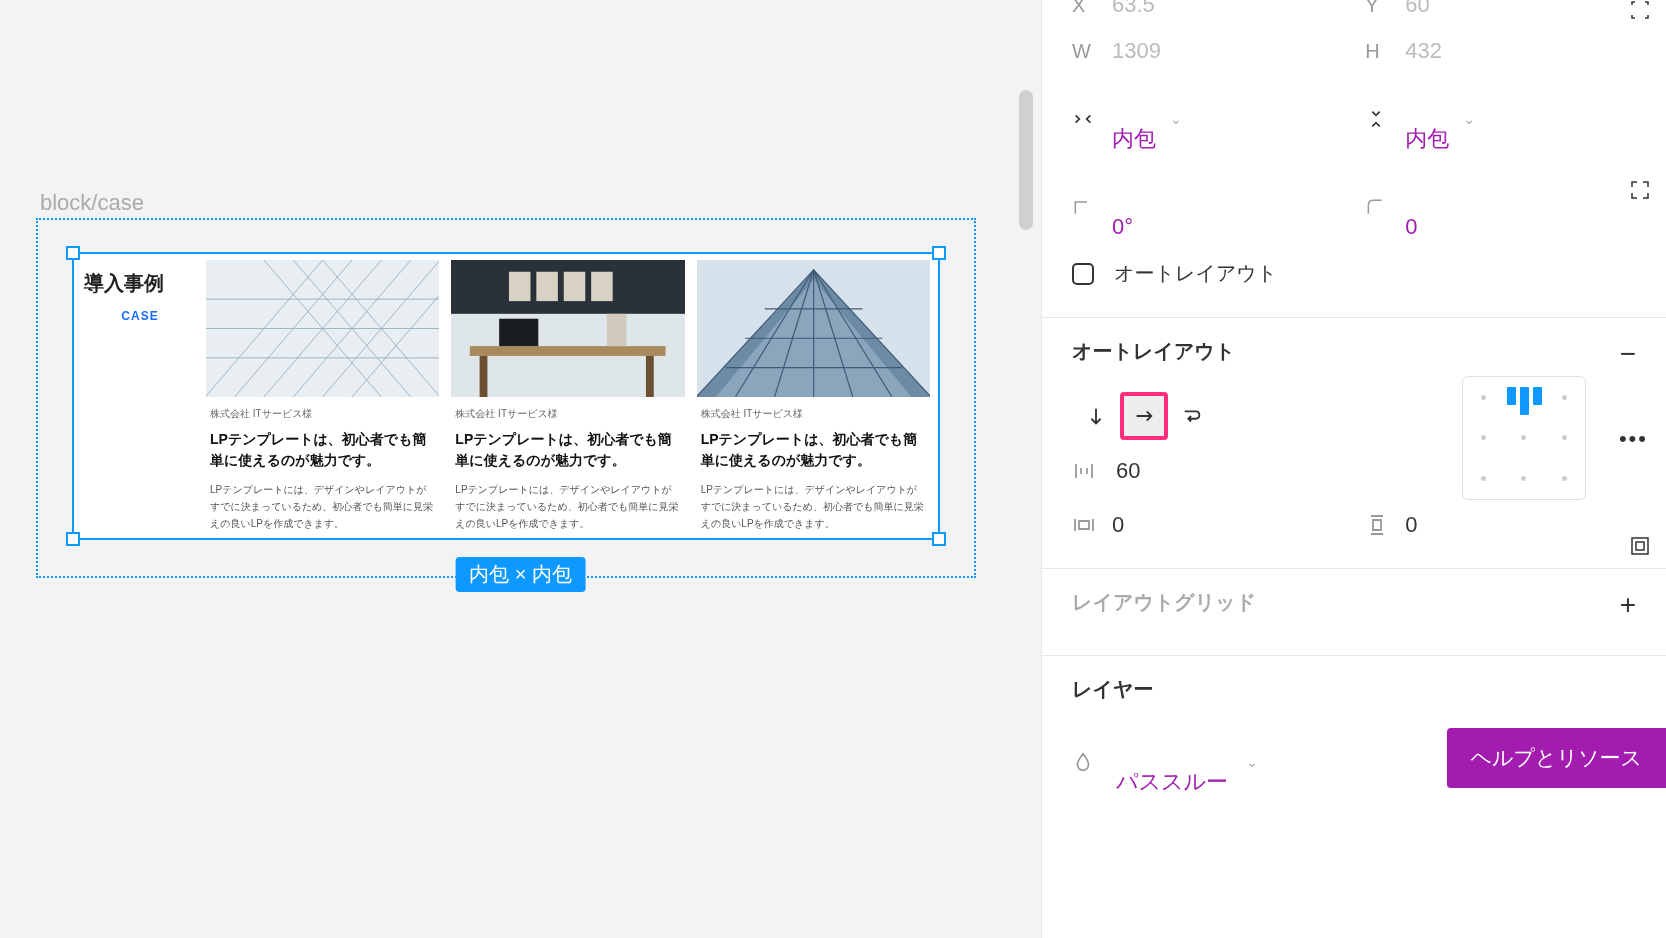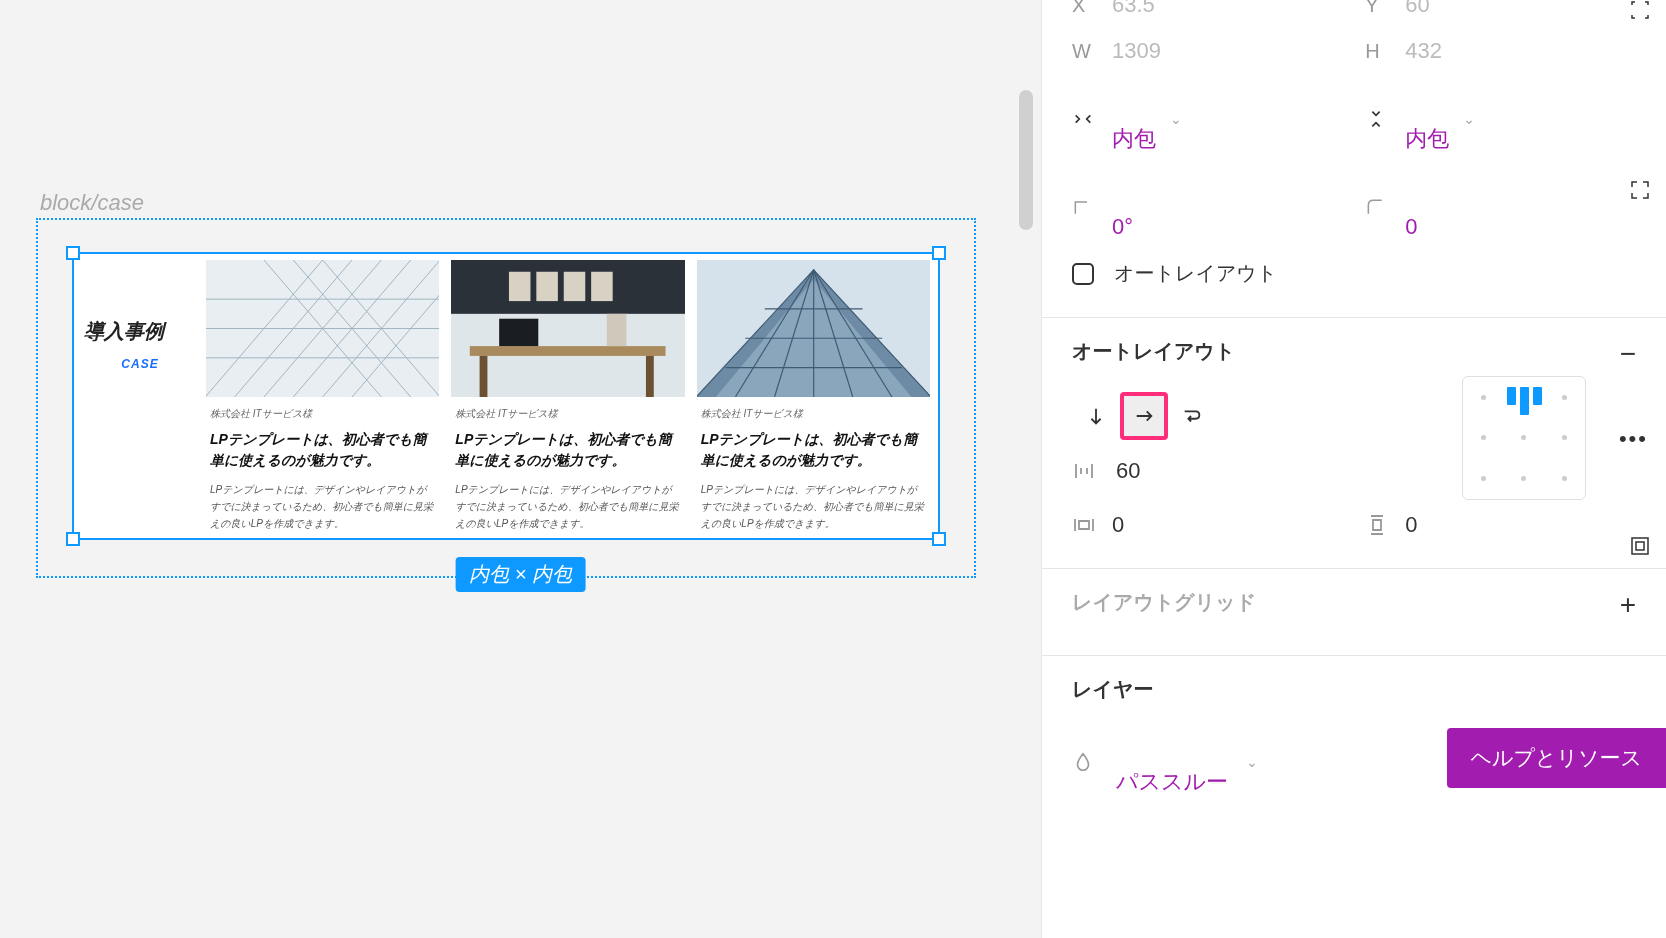--- a/index.html
+++ b/index.html
@@ -1,30 +1,30 @@
 <!DOCTYPE html>
 <html><head>
 <meta charset="utf-8">
 <style>
 * { margin: 0; padding: 0; box-sizing: border-box; font-family: -apple-system, BlinkMacSystemFont, "Hiragino Sans", "Yu Gothic", sans-serif; }
 body { display: flex; width: 1666px; height: 938px; background: #f5f5f5; overflow: hidden; }
 
-.canvas { flex: 1; position: relative; background: #f3f3f3; font-style: italic; }
+.canvas { flex: 1; position: relative; background: #f3f3f3; }
 .frame-label { position: absolute; left: 40px; top: 190px; color: #aaa; font-size: 22px; }
 
 .outer-frame { position: absolute; left: 36px; top: 218px; width: 940px; height: 360px; border: 2px dotted #0d99ff; }
 .inner-frame { position: absolute; left: 72px; top: 252px; width: 868px; height: 288px; border: 2px solid #0d99ff; background: #fff; }
 .handle { position: absolute; width: 14px; height: 14px; background: #fff; border: 2px solid #0d99ff; }
 .h-tl { left: -8px; top: -8px; } .h-tr { right: -8px; top: -8px; }
 .h-bl { left: -8px; bottom: -8px; } .h-br { right: -8px; bottom: -8px; }
 
 .size-badge { position: absolute; left: 50%; transform: translateX(-50%); top: 557px; background: #0d99ff; color: #fff; padding: 4px 14px; border-radius: 4px; font-size: 20px; }
 
 .case-block { display: flex; width: 100%; height: 100%; background: #fff; }
-.case-header { padding: 16px 10px 0 10px; width: 132px; flex-shrink: 0; margin-top: 48px; }
+.case-header { padding: 16px 10px 0 10px; width: 132px; flex-shrink: 0; }
 .case-title { font-size: 20px; font-weight: 700; color: #222; }
 .case-sub { color: #1a6eff; font-size: 12px; font-weight: 700; letter-spacing: 1px; margin-top: 12px; text-align: center; }
 .cards { display: flex; flex: 1; gap: 12px; padding: 6px 8px 6px 0; justify-content: space-between; }
 .card { flex: 1; display: flex; flex-direction: column; }
 .card-img { width: 100%; height: 138px; background: #d8e3ea; position: relative; overflow: hidden; }
 .card-body { padding: 10px 4px 0 4px; }
 .card-co { font-size: 10px; color: #666; }
 .card-h { font-size: 14px; font-weight: 700; color: #111; margin-top: 8px; line-height: 1.5; }
 .card-d { font-size: 10px; color: #555; margin-top: 10px; line-height: 1.7; }
 

